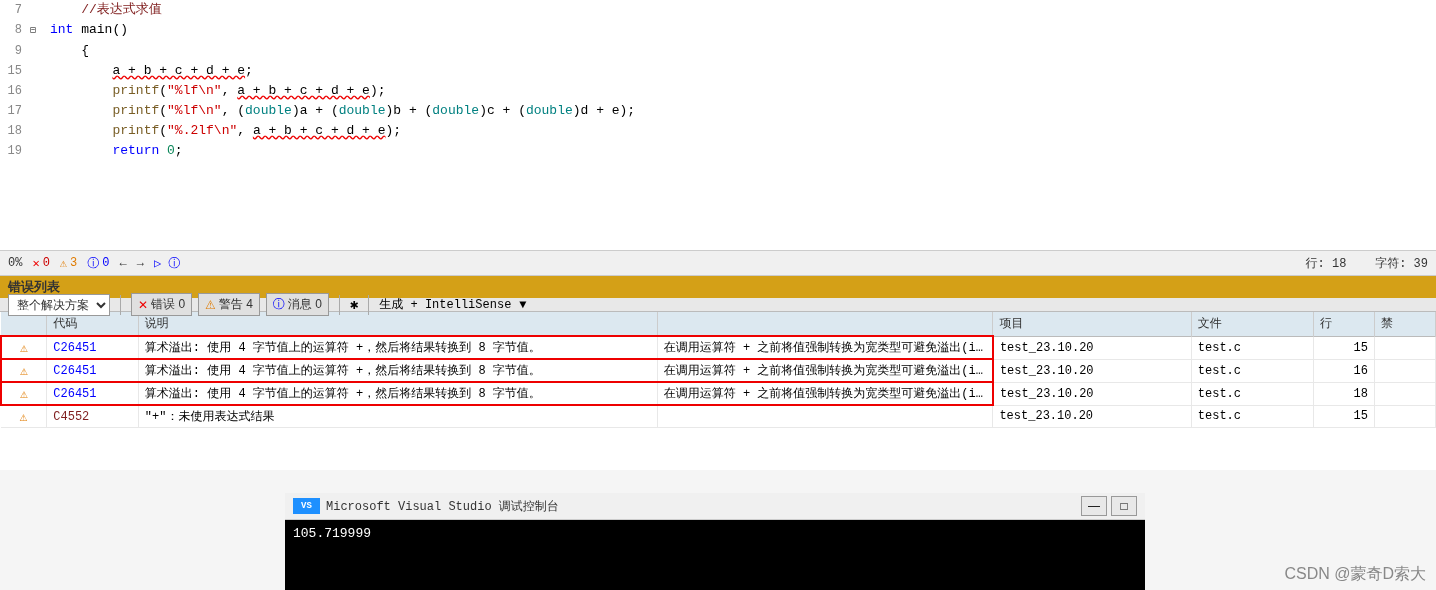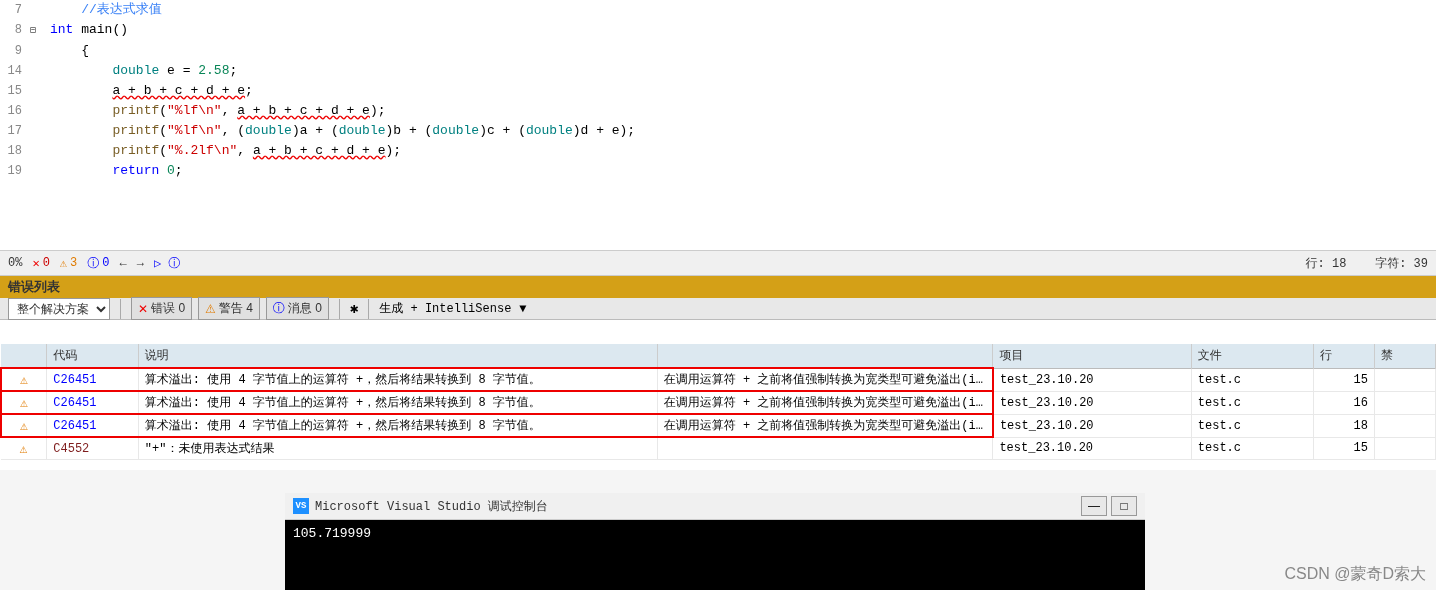--- a/index.html
+++ b/index.html
@@ -38,21 +38,21 @@
       flex: 1;
       padding-left: 4px;
       white-space: pre;
       color: #000;
     }
     
     .kw { color: #00f; }
     .kw2 { color: #008080; }
     .str { color: #c00; }
     .num { color: #098658; }
-    .comment { color: #3b82f6; }
+    .comment { color: #7f1d1d; }
     .func { color: #795e26; }
 
     
     .status-bar {
       background: #f0f0f0;
       border-top: 1px solid #ccc;
       border-bottom: 1px solid #ccc;
       height: 26px;
       display: flex;
       align-items: center;
@@ -90,21 +90,21 @@
       padding: 0 8px;
       font-size: 13px;
       font-weight: bold;
       color: #333;
     }
 
     
     .error-toolbar {
       background: #e8e8e8;
       border-bottom: 1px solid #bbb;
-      height: 22px;
+      height: 14px;
       display: flex;
       align-items: center;
       padding: 0 8px;
       gap: 6px;
       font-size: 12px;
     }
     .toolbar-btn {
       display: flex;
       align-items: center;
       gap: 3px;
@@ -174,21 +174,21 @@
       justify-content: space-between;
       border-bottom: 1px solid #ccc;
       font-size: 12px;
     }
     .console-title-left {
       display: flex;
       align-items: center;
       gap: 6px;
     }
     .console-icon {
-      width: 16px;
+      width: 27px;
       height: 16px;
       background: #1e90ff;
       display: inline-flex;
       align-items: center;
       justify-content: center;
       color: #fff;
       font-size: 9px;
       font-weight: bold;
     }
     .console-title-btns {
@@ -223,21 +223,20 @@
     }
 
     .error-panel {
       flex: 1;
       overflow: hidden;
       position: relative;
     }
 
     .table-container {
       overflow: hidden;
-      margin-top: 24px;
     }
 
     .bottom-area {
       position: relative;
       height: 120px;
       background: #f5f5f5;
     }
 
     .csdn-watermark {
       position: absolute;
@@ -270,25 +269,20 @@
     <div class="code-line">
       <span class="line-number">9</span>
       <span class="line-gutter"></span>
       <span class="line-content">&nbsp;&nbsp;&nbsp;&nbsp;{</span>
     </div>
 
 
 
 
 
-    <div class="code-line">
-      <span class="line-number">14</span>
-      <span class="line-gutter"></span>
-      <span class="line-content">&nbsp;&nbsp;&nbsp;&nbsp;&nbsp;&nbsp;&nbsp;&nbsp;<span class="kw2">double</span> e = <span class="num">2.58</span>;</span>
-    </div>
 
     <div class="code-line">
       <span class="line-number">15</span>
       <span class="line-gutter"></span>
       <span class="line-content">&nbsp;&nbsp;&nbsp;&nbsp;&nbsp;&nbsp;&nbsp;&nbsp;<span style="text-decoration:underline wavy #e00;">a + b + c + d + e</span>;</span>
     </div>
 
     <div class="code-line">
       <span class="line-number">16</span>
       <span class="line-gutter"></span>

